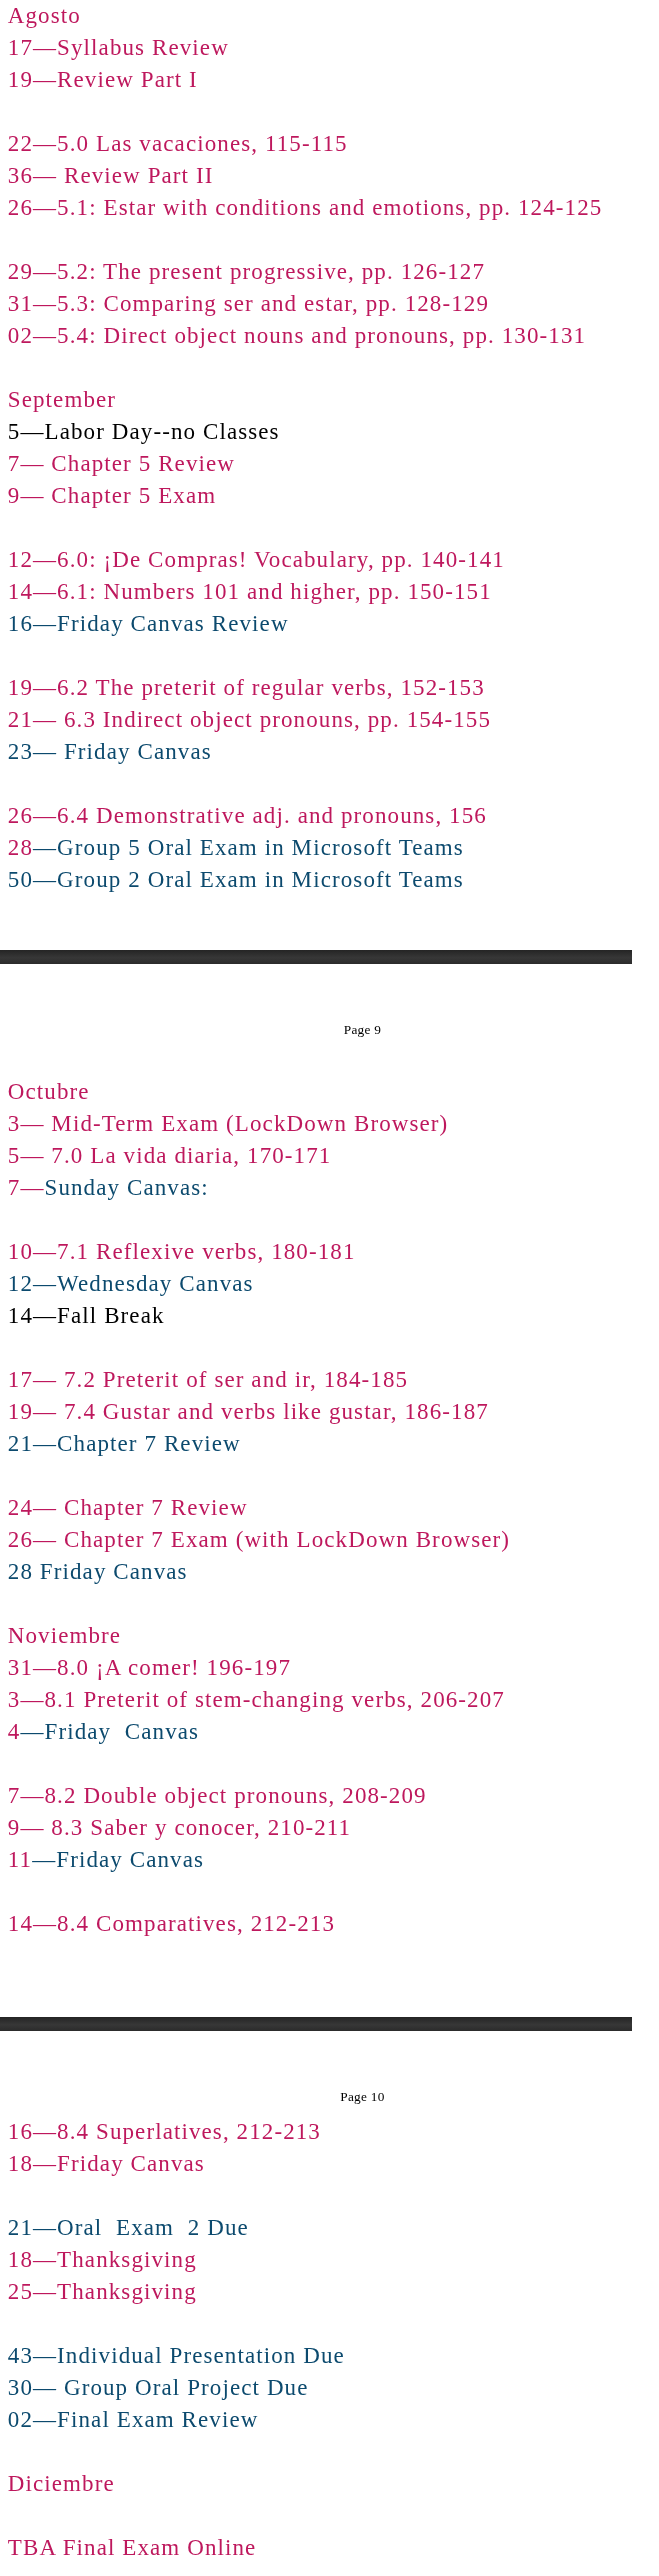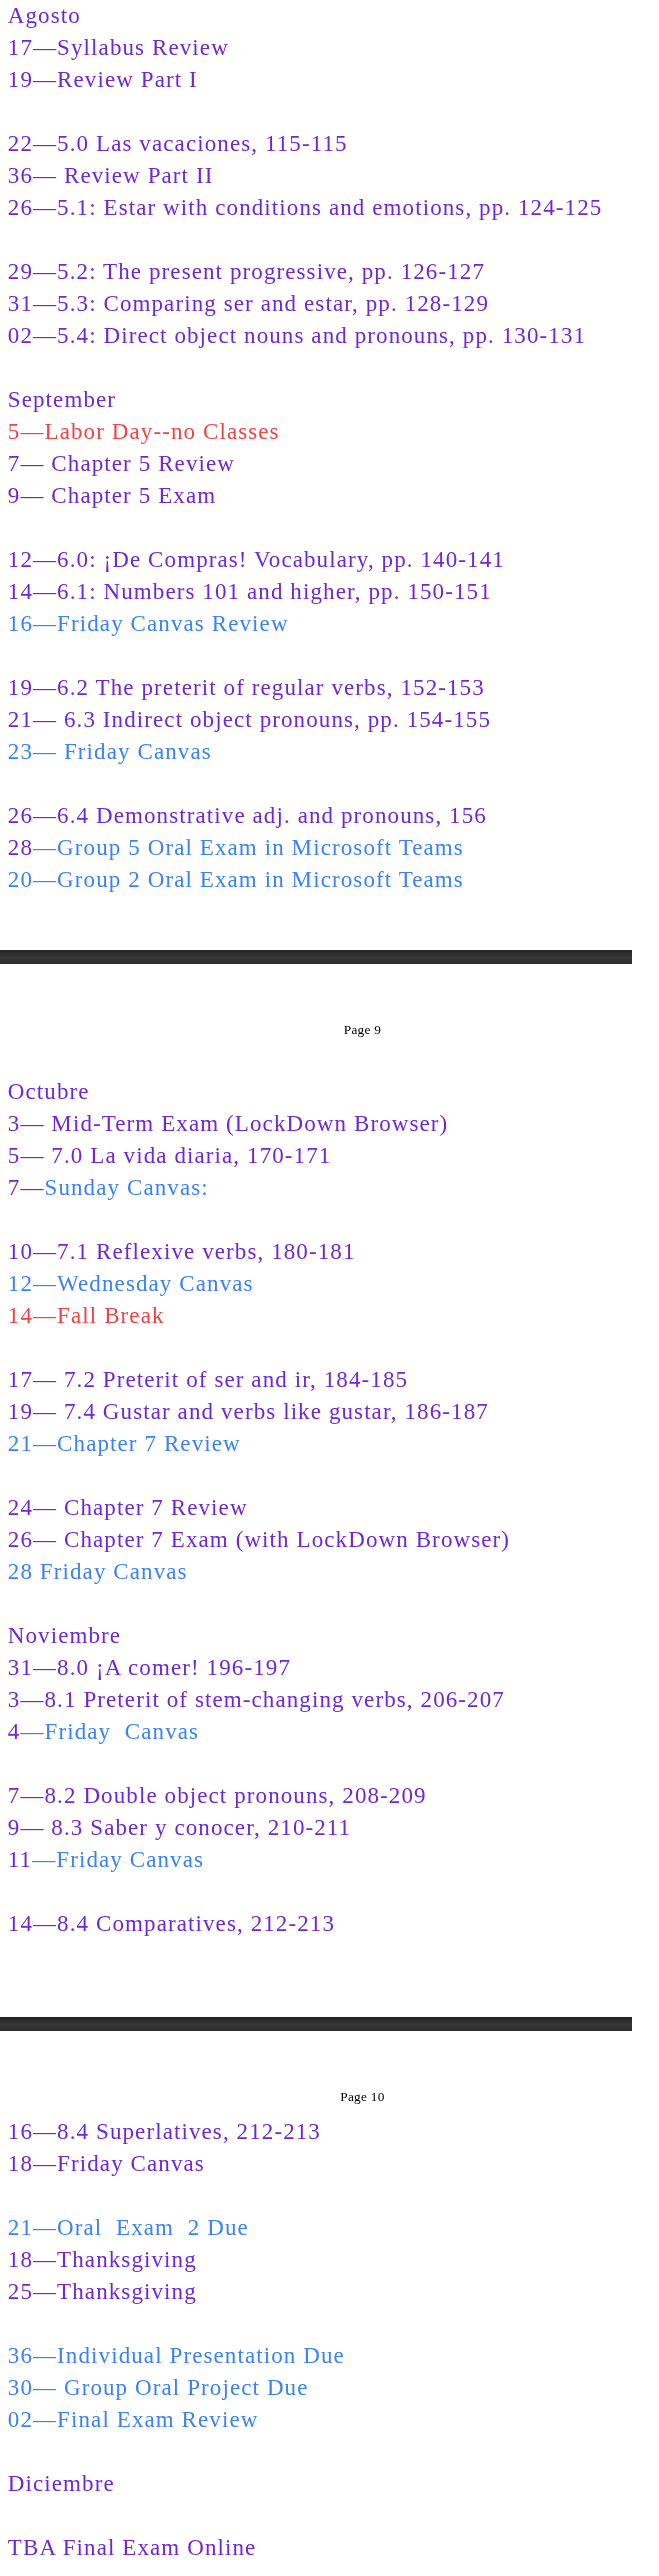--- a/index.html
+++ b/index.html
@@ -16,23 +16,23 @@
     position:absolute;
     left:7.8px;
     width:1220px;
     font-size:23px;
     letter-spacing:1.1px;
   }
   .sec-1{top:0px;line-height:32px;}
   .sec-2{top:1076px;line-height:32px;}
   .sec-3{top:2116px;line-height:32px;}
   .line{white-space:pre;}
-  .c-black{color:#6d28d9;}
-  .c-purple{color:#3b82f6;}
-  .c-red{color:#ef4444;}
+  .c-black{color:#be185d;}
+  .c-purple{color:#0c4a6e;}
+  .c-red{color:#000000;}
   .separator{
     position:absolute;
     left:0;
     width:632px;
     height:14.4px;
     background:linear-gradient(#242424,#373737 55%,#2b2b2b);
   }
   .bar-1{top:950px;}
   .bar-2{top:2017px;}
   .page-footer{
@@ -74,21 +74,21 @@
       <div class="line"><span class="c-black">12—6.0: ¡De Compras! Vocabulary, pp. 140-141</span></div>
       <div class="line"><span class="c-black">14—6.1: Numbers 101 and higher, pp. 150-151</span></div>
       <div class="line"><span class="c-purple">16—Friday Canvas Review</span></div>
       <div class="line">&nbsp;</div>
       <div class="line"><span class="c-black">19—6.2 The preterit of regular verbs, 152-153</span></div>
       <div class="line"><span class="c-black">21— 6.3 Indirect object pronouns, pp. 154-155</span></div>
       <div class="line"><span class="c-purple">23— Friday Canvas</span></div>
       <div class="line">&nbsp;</div>
       <div class="line"><span class="c-black">26—6.4 Demonstrative adj. and pronouns, 156</span></div>
       <div class="line"><span class="c-black">28</span><span class="c-purple">—Group 5 Oral Exam in Microsoft Teams</span></div>
-      <div class="line"><span class="c-purple">20—Group 2 Oral Exam in Microsoft Teams</span></div>
+      <div class="line"><span class="c-purple">50—Group 2 Oral Exam in Microsoft Teams</span></div>
     </div>
 
   <div class="separator bar-1"></div>
 
   <div class="page-footer footer-1">Page 9</div>
 
   <div class="section sec-2">
       <div class="line"><span class="c-black">Octubre</span></div>
       <div class="line"><span class="c-black">3— Mid-Term Exam (LockDown Browser)</span></div>
       <div class="line"><span class="c-black">5— 7.0 La vida diaria, 170-171</span></div>
@@ -123,21 +123,21 @@
   <div class="page-footer footer-2">Page 10</div>
 
   <div class="section sec-3">
       <div class="line"><span class="c-black">16—8.4 Superlatives, 212-213</span></div>
       <div class="line"><span class="c-black">18—Friday Canvas</span></div>
       <div class="line">&nbsp;</div>
       <div class="line"><span class="c-purple">21—Oral  Exam  2 Due</span></div>
       <div class="line"><span class="c-black">18—Thanksgiving</span></div>
       <div class="line"><span class="c-black">25—Thanksgiving</span></div>
       <div class="line">&nbsp;</div>
-      <div class="line"><span class="c-purple">36—Individual Presentation Due</span></div>
+      <div class="line"><span class="c-purple">43—Individual Presentation Due</span></div>
       <div class="line"><span class="c-purple">30— Group Oral Project Due</span></div>
       <div class="line"><span class="c-purple">02—Final Exam Review</span></div>
       <div class="line">&nbsp;</div>
       <div class="line"><span class="c-black">Diciembre</span></div>
       <div class="line">&nbsp;</div>
       <div class="line"><span class="c-black">TBA Final Exam Online</span></div>
     </div>
 
 </div>
 

